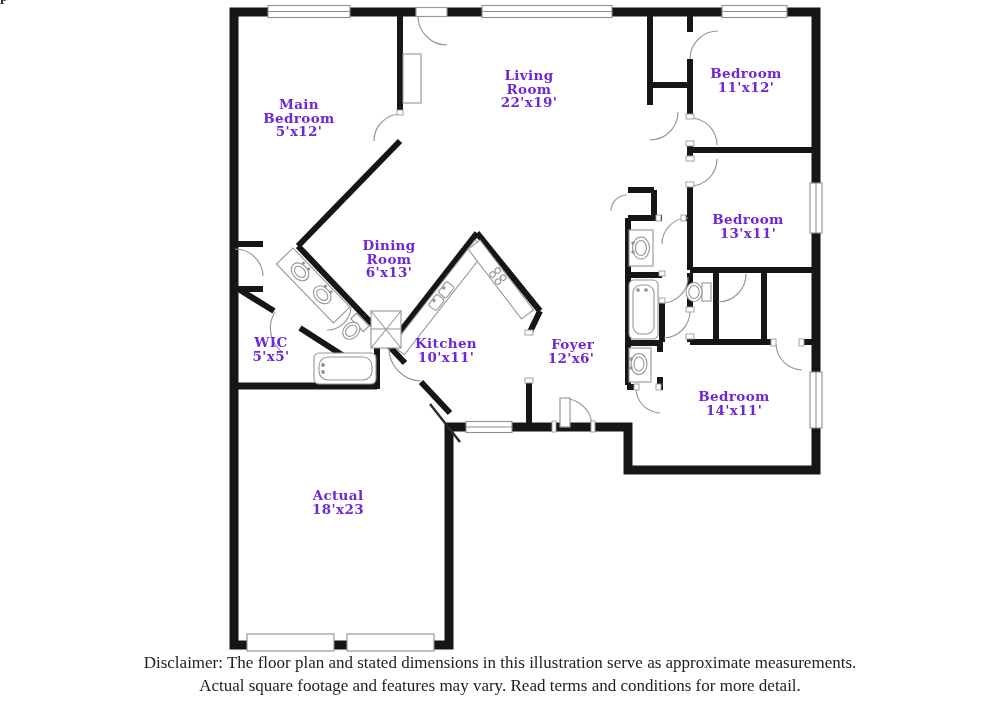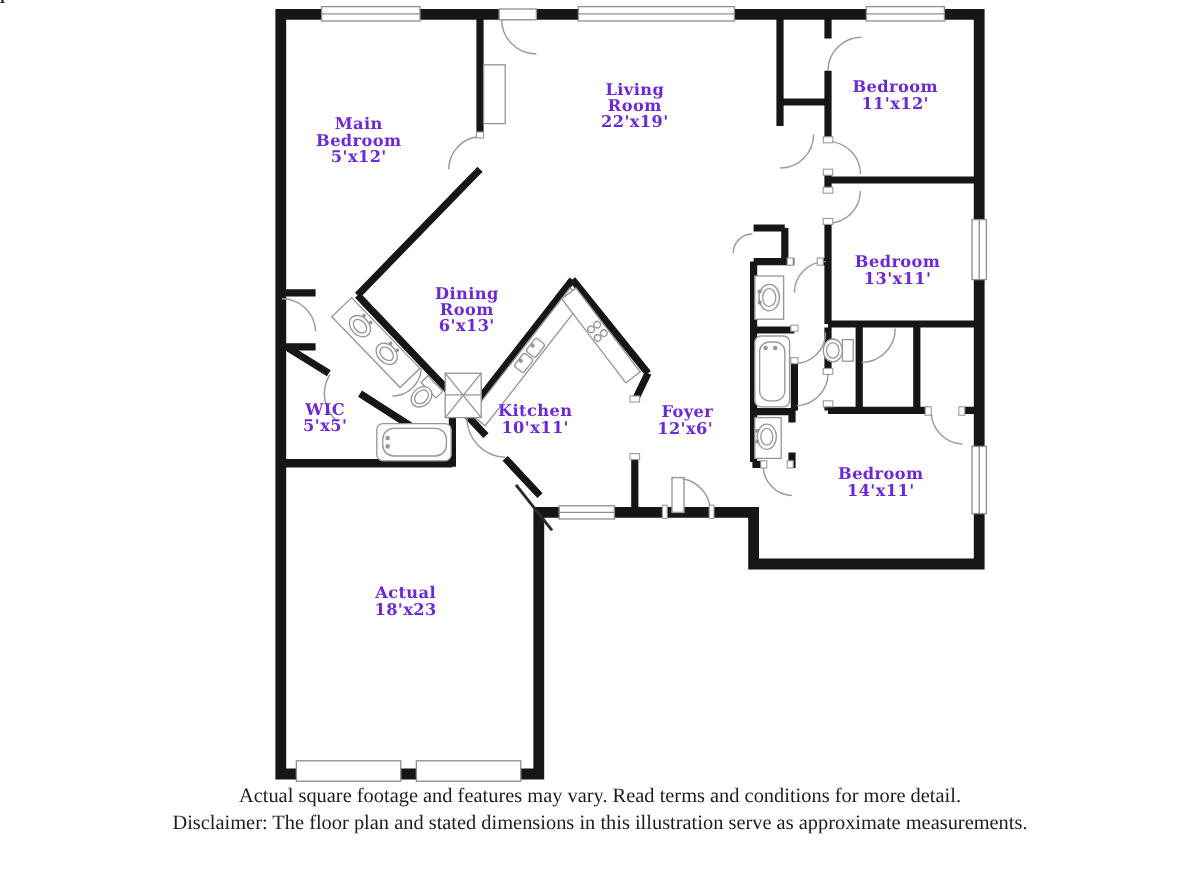--- a/index.html
+++ b/index.html
@@ -282,17 +282,17 @@
     <span>Bedroom</span>
     <span>13'x11'</span>
   </div>
   <div class="room-label lbl-bed-br">
     <span>Bedroom</span>
     <span>14'x11'</span>
   </div>
   <div class="fp-label">FP</div>
 
   <div class="disclaimer">
+    <span>Disclaimer: The floor plan and stated dimensions in this illustration serve as approximate measurements.</span>
     <span>Actual square footage and features may vary. Read terms and conditions for more detail.</span>
-    <span>Disclaimer: The floor plan and stated dimensions in this illustration serve as approximate measurements.</span>
   </div>
 
 </div>
 
 </body></html>

